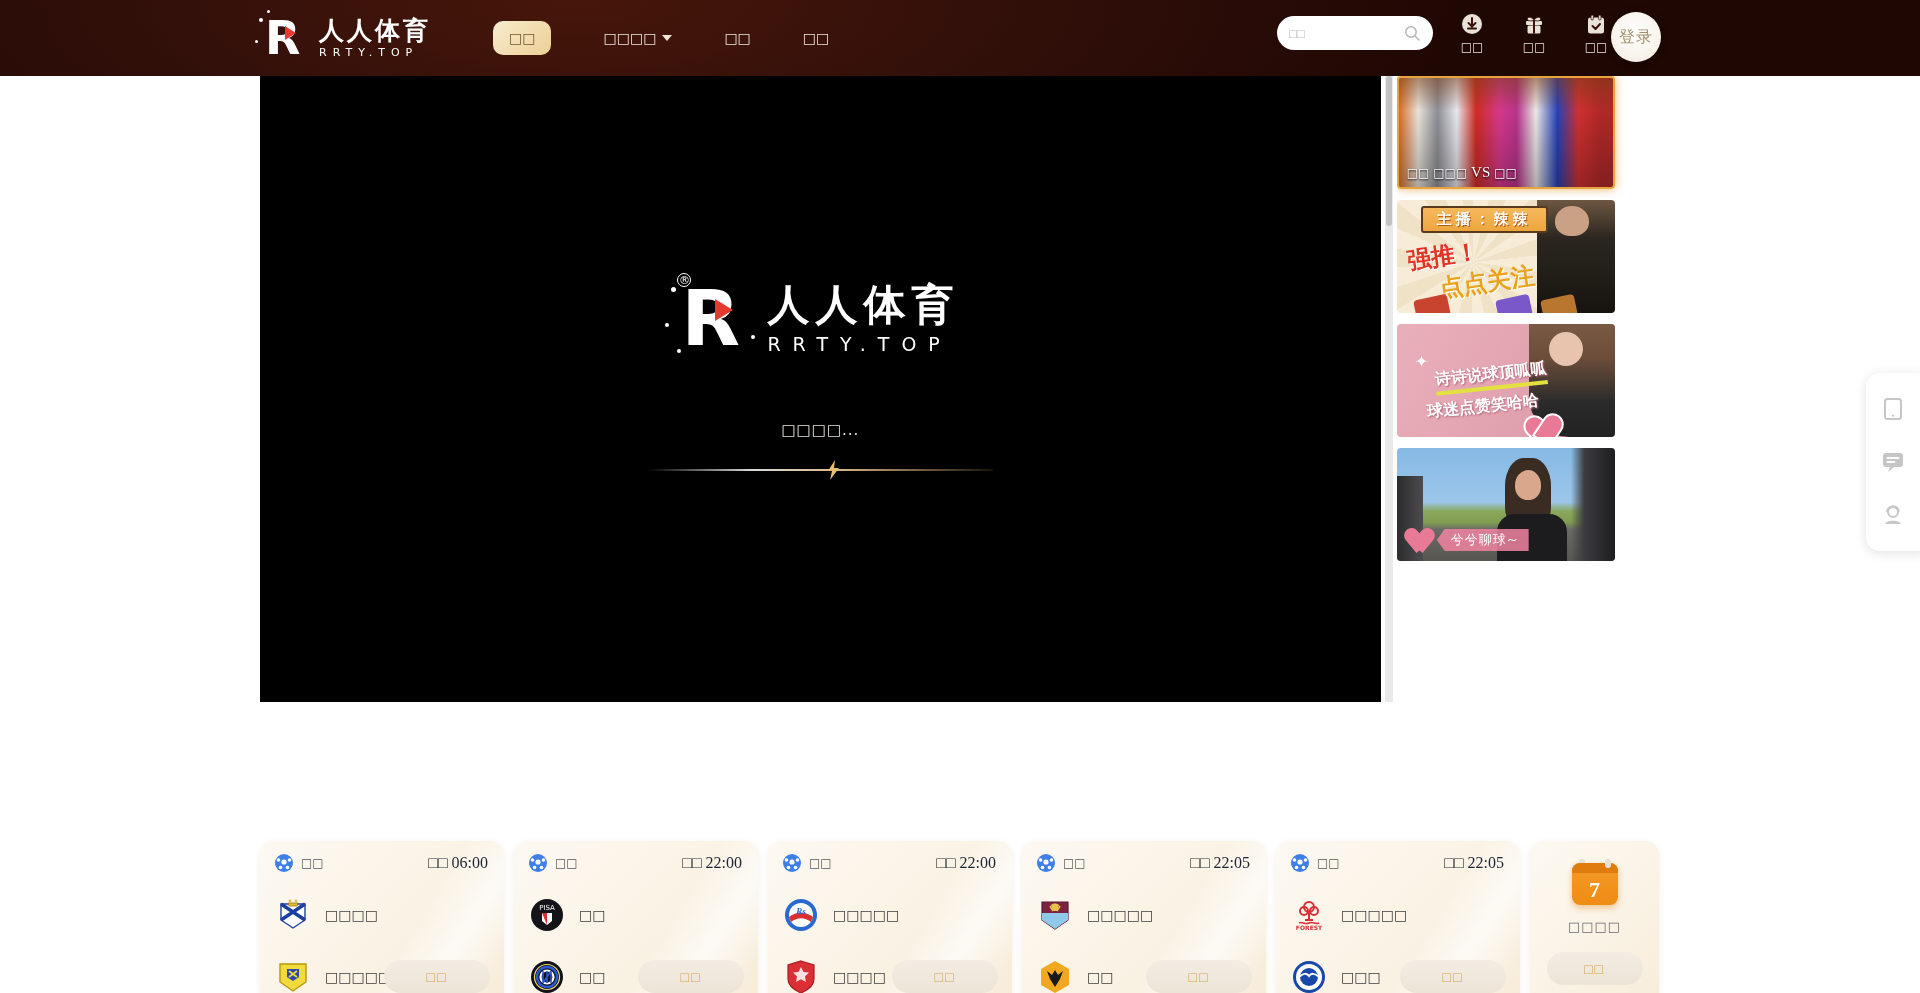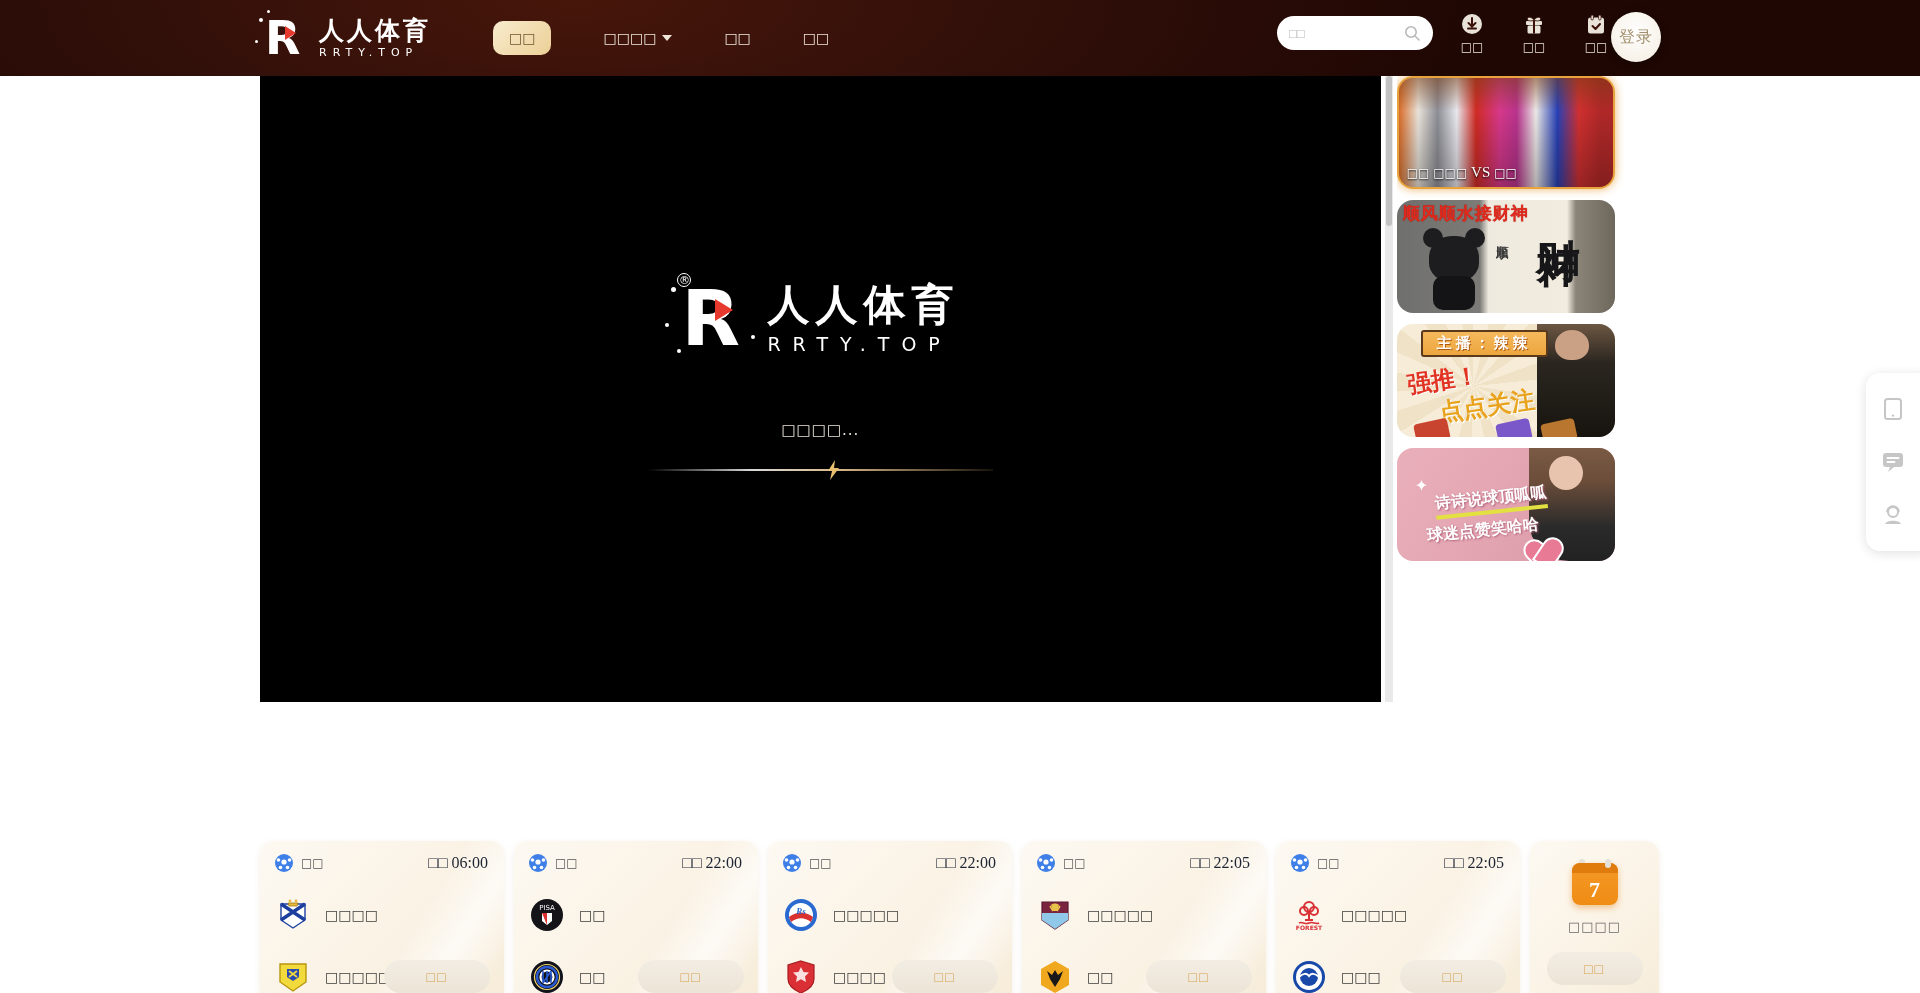--- a/index.html
+++ b/index.html
@@ -60,21 +60,21 @@
   .p-domain { font-size:19px; color:#fff; letter-spacing:12px; margin-top:6px; }
   .p-loading { color:#e9e2d8; font-size:15px; margin-top:34px; letter-spacing:1px; }
   .p-bar { position:relative; width:345px; height:2px; margin-top:30px;
     background:linear-gradient(90deg, rgba(255,255,255,0) 0%, rgba(255,255,255,.85) 30%, #d9b98a 55%, rgba(120,90,50,.2) 100%); }
   .p-bolt { position:absolute; left:52%; top:-9px; }
 
   .side-scrollbar { width:8px; height:626px; background:#e9e9e9; margin-left:4px; position:relative; }
   .side-scrollbar .thumb { position:absolute; top:0; left:1px; width:6px; height:150px; background:#c2c2c2; border-radius:3px; }
 
   .sidebar { width:262px; height:626px; margin-left:4px; display:flex; flex-direction:column; gap:11px; overflow:hidden; position:relative; }
-  .thumb-card { position:relative; width:218px; height:113px; border-radius:16px; overflow:hidden; cursor:pointer; flex:none; }
+  .thumb-card { position:relative; width:218px; height:113px; border-radius:4px; overflow:hidden; cursor:pointer; flex:none; }
   .thumb-card.selected { border:2px solid #e8a33d; box-shadow:0 0 10px rgba(232,163,61,.8); }
 
   
   .t1 { background:linear-gradient(90deg,#d96d2a 0%,#e8e3da 9%,#8d8d95 18%,#e8e8ee 27%,#cf2b24 36%,#d6388a 47%,#b8338c 55%,#ece9e6 64%,#2740b5 74%,#d03030 84%,#b02828 94%);
   }
   .t1::before { content:""; position:absolute; inset:0;
     background:linear-gradient(180deg, rgba(120,60,20,.55) 0%, rgba(0,0,0,0) 30%, rgba(0,0,0,.25) 100%); }
   .t1 .caption { position:absolute; left:8px; bottom:6px; color:#fff; font-size:12px; text-shadow:0 1px 2px #000; }
   .t1 .caption .vs { font-family:"Liberation Serif",serif; font-size:15px; }
 
@@ -270,50 +270,50 @@
     <div class="sidebar">
 
       <div class="thumb-card selected t1">
         <div class="caption">
           <span>□□ □□□</span>
           <span class="vs">VS</span>
           <span>□□</span>
         </div>
       </div>
 
-      <div class="thumb-card t2">
-        <div class="bear">
-          <span class="ear" style="left:4px;"></span>
-            <span class="ear" style="right:4px;"></span>
-          <span class="head"></span>
-            <span class="body"></span>
-        </div>
-        <div class="callig">财神</div>
-        <div class="callig-small">順風順水</div>
-        <div class="red-overlay">顺风顺水接财神</div>
-      </div>
 
       <div class="thumb-card t3">
         <div class="woman"></div>
         <div class="banner">主播：辣辣</div>
         <div class="l1">强推！</div>
         <div class="l2">点点关注</div>
         <div class="snack" style="left:18px;background:#c9442e;"></div>
         <div class="snack" style="left:100px;background:#7a58c9;"></div>
         <div class="snack" style="left:145px;background:#b8762e;"></div>
       </div>
 
       <div class="thumb-card t4">
         <div class="woman"></div>
         <div class="spark">✦</div>
         <div class="l1">诗诗说球顶呱呱</div>
         <div class="l2">球迷点赞笑哈哈</div>
         <div class="heart"></div>
       </div>
 
+      <div class="thumb-card t5">
+        <div class="pillar-l"></div>
+        <div class="pillar-r"></div>
+        <div class="woman">
+          <span class="hair"></span>
+            <span class="face"></span>
+            <span class="torso"></span>
+        </div>
+        <div class="heart-badge"></div>
+        <div class="ribbon">兮兮聊球~</div>
+      </div>
     </div>
   </div>
 
   <div class="cards">
 
     <div class="mcard">
       <div class="mc-head">
         <svg width="20" height="20" viewBox="0 0 20 20">
             <circle cx="10" cy="10" r="9" fill="#3f7fe8"></circle>
             <circle cx="10" cy="9" r="2.6" fill="#fff"></circle>

